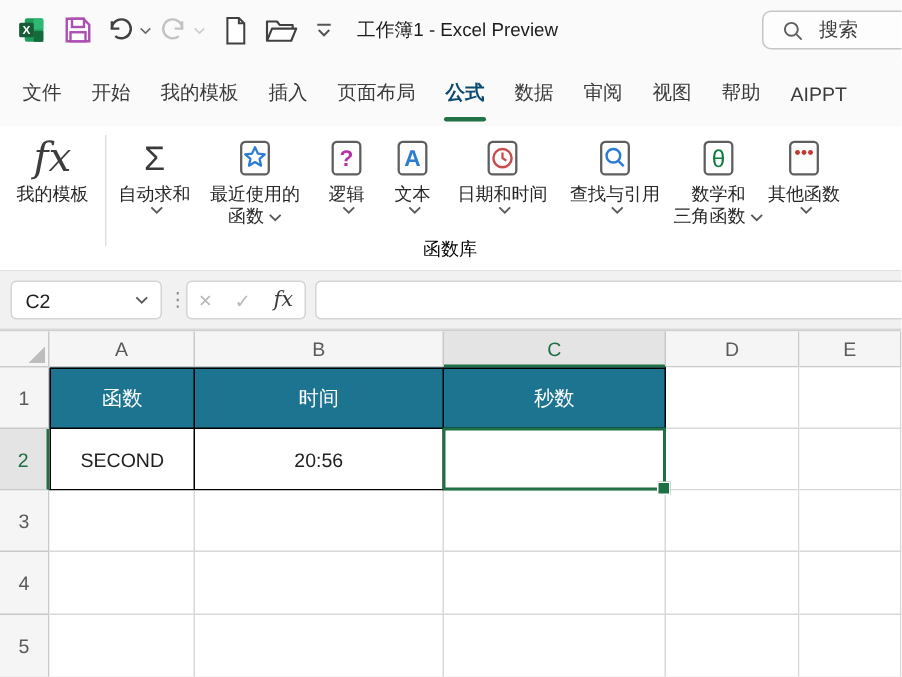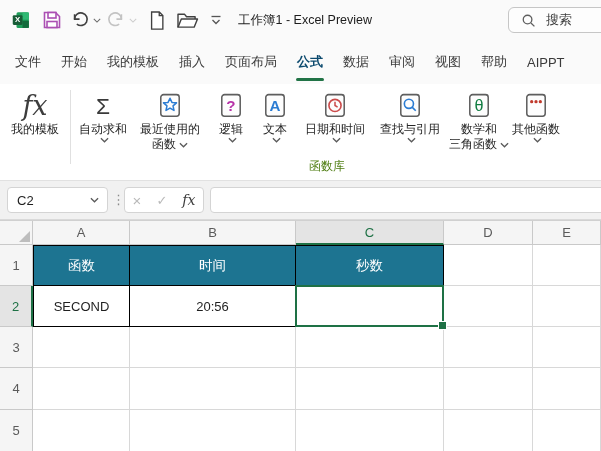--- a/index.html
+++ b/index.html
@@ -26,22 +26,22 @@
   
   .ribbon{left:0;top:84px;width:601px;height:96px;background:#fff;border-bottom:1px solid #E1E1E1;}
   .rbrow{position:absolute;left:4px;top:2px;display:flex;align-items:flex-start;}
   .rbtn{display:flex;flex-direction:column;align-items:center;padding-top:4px;border-radius:4px;}
   .ricon{height:32px;display:flex;align-items:center;justify-content:center;}
   .rlbl,.rl2{font-size:12px;line-height:15px;color:#262626;text-align:center;display:flex;
              align-items:center;justify-content:center;gap:3px;}
   .fxbig{font-family:"DejaVu Serif","Liberation Serif",serif;font-style:italic;
          font-size:27px;color:#3d3d3d;line-height:30px;}
   .rdivider{width:1px;height:74px;background:#E0E0E0;margin:4px 4px 0 4px;}
-  .grouplabel{position:absolute;left:255px;top:74px;width:90px;text-align:right;
-              font-size:12px;color:#4d7c0f;}
+  .grouplabel{position:absolute;left:255px;top:74px;width:90px;text-align:center;
+              font-size:12px;color:#000000;}
   .w-if{width:62px}.w-as{width:56px}.w-rf{width:78px}.w-sm{width:44px}
   .w-dt{width:76px}.w-lr{width:74px}.w-mt{width:64px}.w-of{width:50px}
   
   .fbar{left:0;top:181px;width:601px;height:39px;background:#F1F1F1;border-bottom:1px solid #D9D9D9;box-sizing:border-box;}
   .namebox{position:absolute;left:7px;top:6px;width:101px;height:26px;background:#fff;
            border:1px solid #D4D4D4;border-radius:4px;box-sizing:border-box;display:flex;
            align-items:center;font-size:13px;}
   .namebox .val{padding-left:9px;}
   .namebox .chvwrap{margin-left:auto;margin-right:8px;display:flex;}
   .fdots{position:absolute;left:112px;top:11px;font-size:13px;color:#8a8a8a;}

